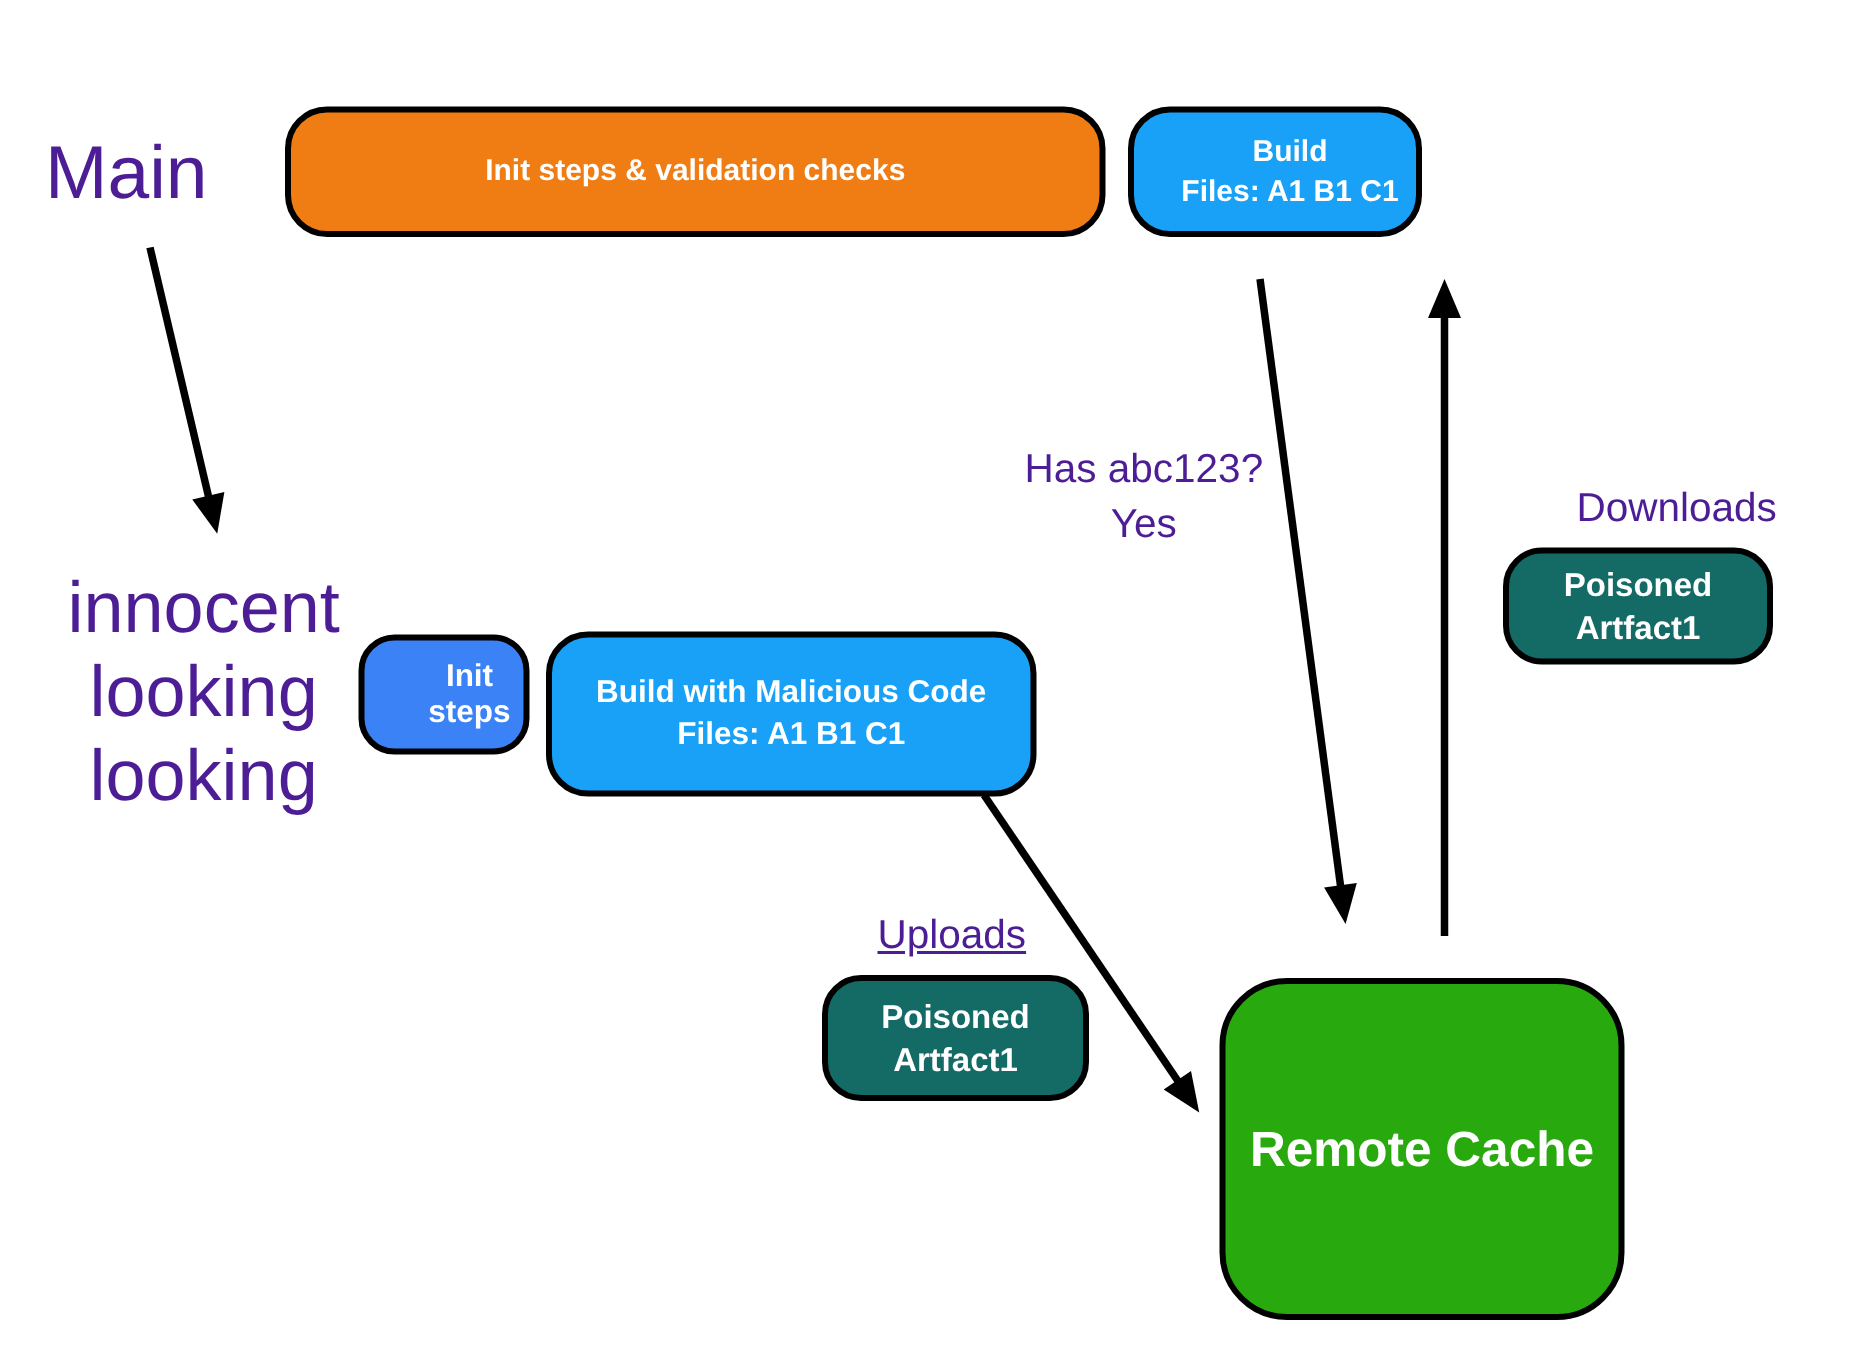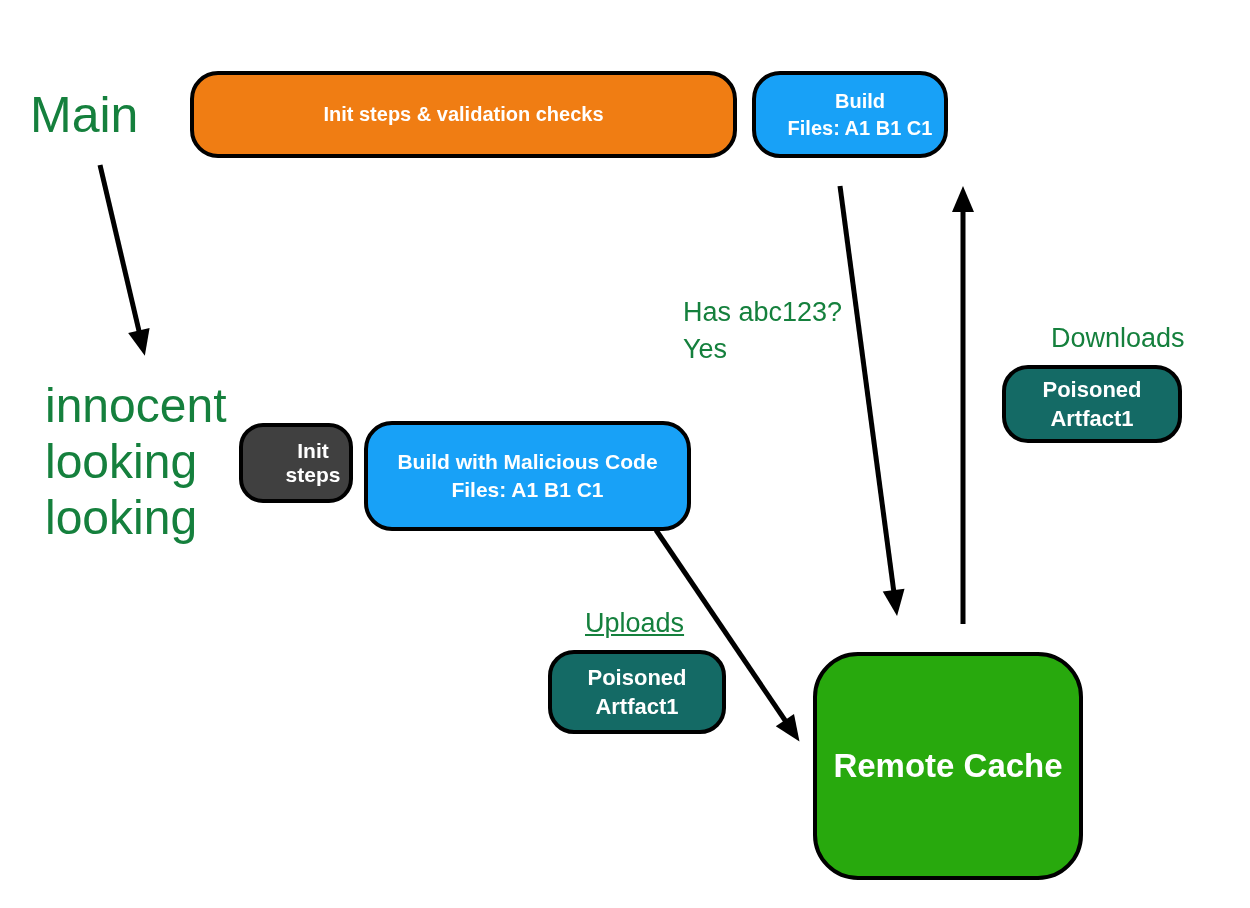--- a/index.html
+++ b/index.html
@@ -42,22 +42,23 @@
   .n-deploys    { left: 982px;  top: 71px;  width: 195px; height: 87px; font-size: 20px; line-height: 27px; }
   .n-initsteps  { left: 239px;  top: 423px; width: 114px; height: 80px; font-size: 21px; border-radius: 24px; }
   .n-buildmal   { left: 364px;  top: 421px; width: 327px; height: 110px; font-size: 21px; line-height: 28px; }
   .n-poisonup   { left: 548px;  top: 650px; width: 178px; height: 84px; font-size: 22px; line-height: 29px; border-radius: 26px; }
   .n-poisondown { left: 1002px; top: 365px; width: 180px; height: 78px; font-size: 22px; line-height: 29px; border-radius: 26px; }
   .n-cache      { left: 813px;  top: 652px; width: 270px; height: 228px; font-size: 33px; border-radius: 45px; }
 
   
   .lbl {
     position: absolute;
-    color: #15803d;
+    color: #4c1d95;
     white-space: nowrap;
+    text-align: center;
   }
   .l-main      { left: 30px;   top: 86px;  font-size: 50px; }
   .l-innocent  { left: 45px;   top: 378px; font-size: 48px; line-height: 56px; }
   .l-has       { left: 683px;  top: 294px; font-size: 27px; line-height: 37px; }
   .l-downloads { left: 1019px; top: 323px; font-size: 27px; margin-left: 32px; }
   .l-uploads   { left: 585px;  top: 608px; font-size: 27px; text-decoration: underline; }
 </style>
 </head>
 <body>
 
@@ -95,21 +96,21 @@
   <div class="node n-initval" style="background-color: rgb(240, 125, 19);">
     <div>Init steps &amp; validation checks</div>
   </div>
 
   <div class="node n-build" style="background-color: rgb(24, 161, 247); padding-left: 20px;">
     <div>Build</div>
     <div>Files: A1 B1 C1</div>
   </div>
 
 
-  <div class="node n-initsteps" style="background-color: #404040; padding-left: 34px;">
+  <div class="node n-initsteps" style="background-color: #3b82f6; padding-left: 34px;">
     <div>Init steps</div>
   </div>
 
   <div class="node n-buildmal" style="background-color: rgb(24, 161, 247);">
     <div>Build with Malicious Code</div>
     <div>Files: A1 B1 C1</div>
   </div>
 
   <div class="node n-poisondown" style="background-color: rgb(20, 106, 101);">
     <div>Poisoned</div>

